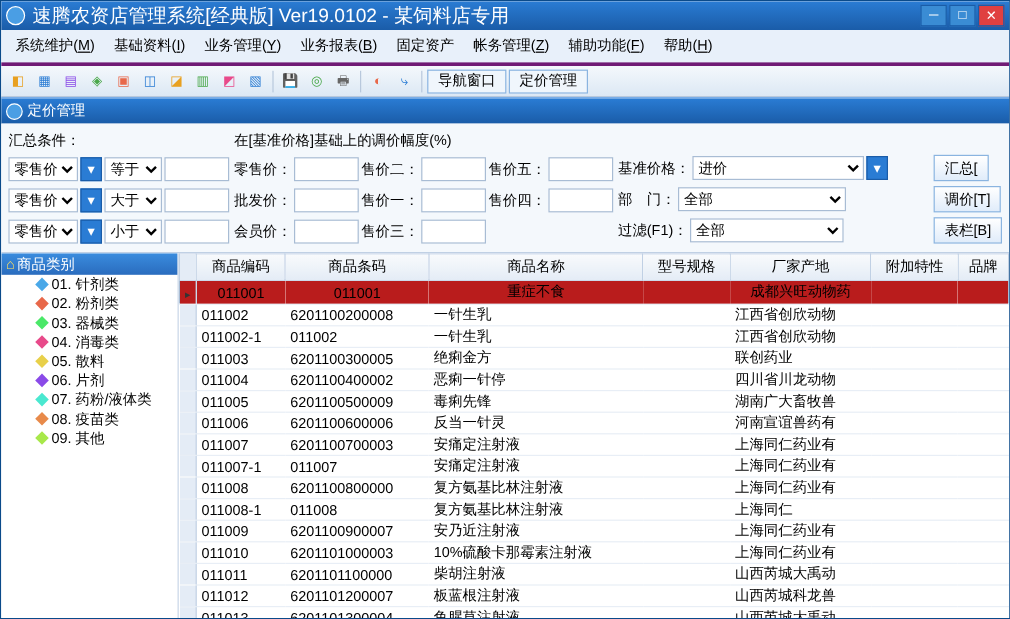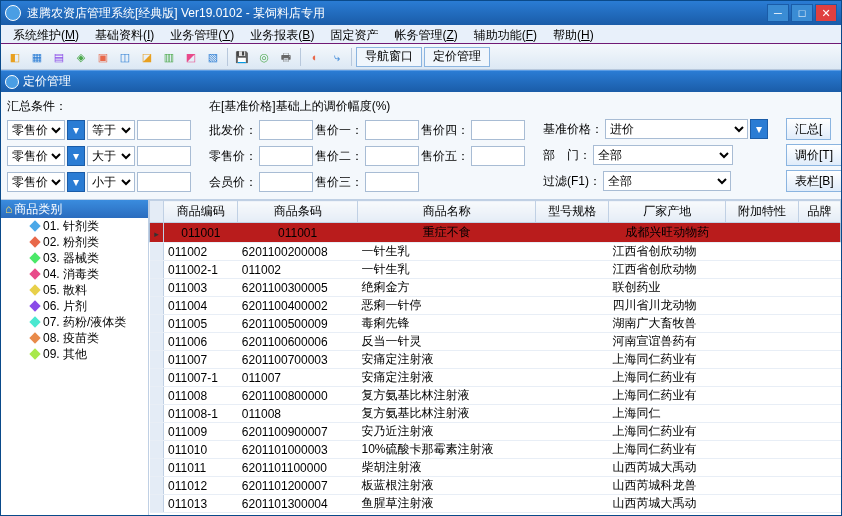--- a/index.html
+++ b/index.html
@@ -1,37 +1,37 @@
 <!DOCTYPE html>
 <html><head>
 <meta charset="utf-8">
 <style>
 * { margin: 0; padding: 0; box-sizing: border-box; font-family: "Microsoft YaHei", SimSun, sans-serif; font-size: 12px; }
 body { background: #fff; width: 842px; height: 516px; overflow: hidden; border: 1px solid #0a4a8a; }
 
 .titlebar { height: 24px; background: linear-gradient(to bottom, #2a7cd4, #1a5ca8); color: #fff; display: flex; align-items: center; padding: 0 4px; }
 .titlebar .icon { width: 16px; height: 16px; background: #4a9ee4; border-radius: 50%; margin-right: 6px; border: 1px solid #fff; }
-.titlebar .title { flex: 1; font-size: 12px; }
+.titlebar .title { flex: 1; font-size: 16px; }
 .titlebar .winbtns { display: flex; gap: 2px; }
 .titlebar .winbtn { width: 22px; height: 18px; background: #3a8cd4; border: 1px solid #1a5ca8; color: #fff; display: flex; align-items: center; justify-content: center; cursor: pointer; font-size: 11px; }
 .titlebar .winbtn.close { background: #e04040; }
 
-.menubar { height: 19px; background: #e8f0fa; display: flex; padding: 0 4px; border-bottom: 1px solid #701a75; }
+.menubar { height: 30px; background: #e8f0fa; display: flex; align-items: center; padding: 0 4px; border-bottom: 3px solid #701a75; }
 .menubar .menu-item { padding: 2px 8px; cursor: pointer; }
 .menubar .menu-item u { text-decoration: underline; }
 
 .toolbar { height: 26px; background: linear-gradient(to bottom, #f4f8fc, #dce8f4); display: flex; align-items: center; padding: 0 4px; border-bottom: 1px solid #b8c8dc; gap: 2px; }
 .toolbar .tbtn { width: 20px; height: 20px; border: 1px solid transparent; display: flex; align-items: center; justify-content: center; cursor: pointer; }
 .toolbar .tsep { width: 1px; height: 18px; background: #b8c8dc; margin: 0 2px; }
 .toolbar .txtbtn { height: 20px; padding: 0 8px; border: 1px solid #8ab4e0; background: #f0f6fc; display: flex; align-items: center; cursor: pointer; }
 
 .subheader { height: 22px; background: linear-gradient(to bottom, #2a7cd4, #1a5ca8); color: #fff; display: flex; align-items: center; padding: 0 4px; border-top: 1px solid #5a9ce4; }
 .subheader .icon { width: 14px; height: 14px; background: #4a9ee4; border-radius: 50%; margin-right: 4px; border: 1px solid #fff; }
 
-.criteria { display: flex; padding: 6px; gap: 18px; background: #f4f8fc; border-bottom: 1px solid #c0d0e4; }
+.criteria { display: flex; padding: 6px; gap: 4px; background: #f4f8fc; border-bottom: 1px solid #c0d0e4; }
 .criteria-col { display: flex; flex-direction: column; gap: 4px; }
 .criteria-row { display: flex; align-items: center; gap: 2px; height: 22px; }
 .criteria label { white-space: nowrap; }
 .sel { height: 20px; border: 1px solid #a8bcd4; background: #fff; min-width: 48px; }
 .sel.blue { background: #2a7cd4; color: #fff; border: 1px solid #1a5ca8; width: 18px; min-width: 18px; }
 .inp { height: 20px; border: 1px solid #a8bcd4; background: #fff; width: 54px; padding: 0 2px; }
 .btn { height: 22px; border: 1px solid #8ab4e0; background: linear-gradient(to bottom, #fff, #e0ecfa); padding: 0 8px; cursor: pointer; white-space: nowrap; text-align: right; }
 
 .main { display: flex; height: 348px; }
 .tree { width: 148px; border-right: 1px solid #c0d0e4; background: #fff; overflow: auto; }
@@ -153,33 +153,33 @@
       <select class="sel"><option>零售价</option></select>
       <button class="sel blue">▾</button>
       <select class="sel"><option>小于</option></select>
       <input class="inp" style="">
     </div>
   </div>
 
   <div class="criteria-col">
     <label>在[基准价格]基础上的调价幅度(%)</label>
     <div class="criteria-row">
+      <label>零售价：</label>
+        <input class="inp" style="">
+      <label>售价二：</label>
+        <input class="inp" style="">
+      <label>售价五：</label>
+        <input class="inp" style="">
+    </div>
+    <div class="criteria-row">
       <label>批发价：</label>
         <input class="inp" style="">
       <label>售价一：</label>
         <input class="inp" style="">
       <label>售价四：</label>
-        <input class="inp" style="">
-    </div>
-    <div class="criteria-row">
-      <label>零售价：</label>
-        <input class="inp" style="">
-      <label>售价二：</label>
-        <input class="inp" style="">
-      <label>售价五：</label>
         <input class="inp" style="">
     </div>
     <div class="criteria-row">
       <label>会员价：</label>
         <input class="inp" style="">
       <label>售价三：</label>
         <input class="inp" style="">
     </div>
   </div>
 

